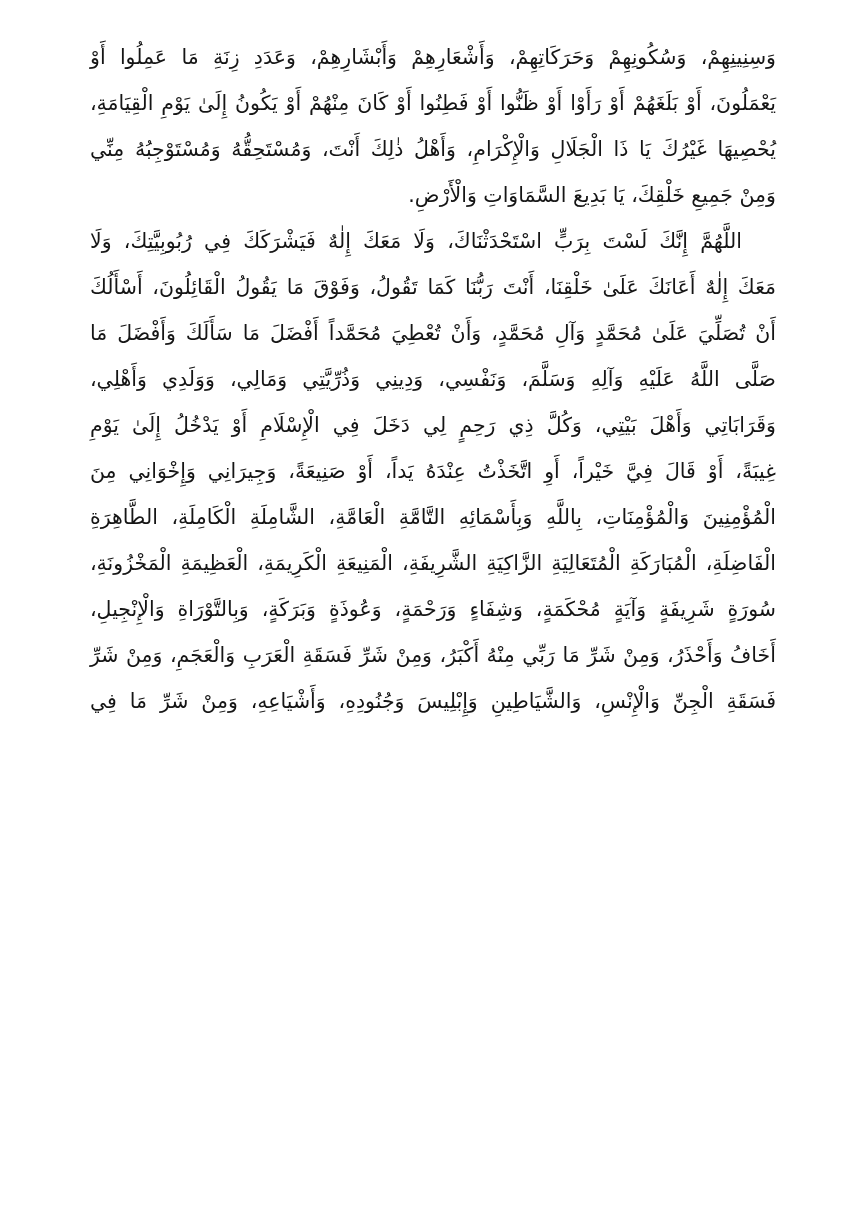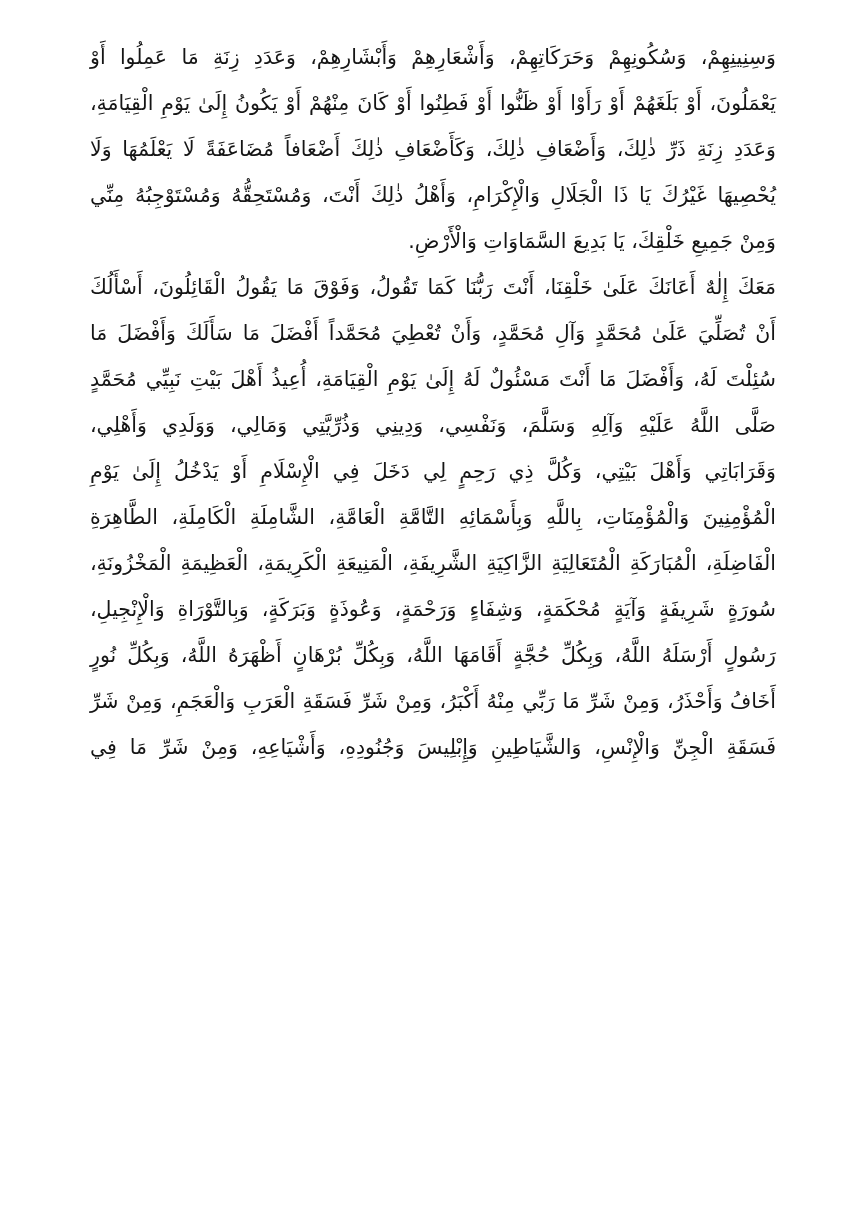--- a/index.html
+++ b/index.html
@@ -43,30 +43,29 @@
   }
 </style>
 </head>
 <body>
 
 <div class="page">
   <div class="text-block">
 
     <div class="line">وَسِنِينِهِمْ، وَسُكُونِهِمْ وَحَرَكَاتِهِمْ، وَأَشْعَارِهِمْ وَأَبْشَارِهِمْ، وَعَدَدِ زِنَةِ مَا عَمِلُوا أَوْ</div>
     <div class="line">يَعْمَلُونَ، أَوْ بَلَغَهُمْ أَوْ رَأَوْا أَوْ ظَنُّوا أَوْ فَطِنُوا أَوْ كَانَ مِنْهُمْ أَوْ يَكُونُ إِلَىٰ يَوْمِ الْقِيَامَةِ،</div>
-    <div class="line">وَعَدَدِ زِنَةِ ذَرِّ ذٰلِكَ، وَأَضْعَافِ ذٰلِكَ، وَكَأَضْعَافِ ذٰلِكَ أَضْعَافاً مُضَاعَفَةً لَا يَعْلَمُهَا وَلَا</div>
     <div class="line">يُحْصِيهَا غَيْرُكَ يَا ذَا الْجَلَالِ وَالْإِكْرَامِ، وَأَهْلُ ذٰلِكَ أَنْتَ، وَمُسْتَحِقُّهُ وَمُسْتَوْجِبُهُ مِنِّي</div>
     <div class="line para-end">وَمِنْ جَمِيعِ خَلْقِكَ، يَا بَدِيعَ السَّمَاوَاتِ وَالْأَرْضِ.</div>
 
+    <div class="line para-start">اللَّهُمَّ إِنَّكَ لَسْتَ بِرَبٍّ اسْتَحْدَثْنَاكَ، وَلَا مَعَكَ إِلٰهٌ فَيَشْرَكَكَ فِي رُبُوبِيَّتِكَ، وَلَا</div>
     <div class="line">مَعَكَ إِلٰهٌ أَعَانَكَ عَلَىٰ خَلْقِنَا، أَنْتَ رَبُّنَا كَمَا تَقُولُ، وَفَوْقَ مَا يَقُولُ الْقَائِلُونَ، أَسْأَلُكَ</div>
     <div class="line">أَنْ تُصَلِّيَ عَلَىٰ مُحَمَّدٍ وَآلِ مُحَمَّدٍ، وَأَنْ تُعْطِيَ مُحَمَّداً أَفْضَلَ مَا سَأَلَكَ وَأَفْضَلَ مَا</div>
-    <div class="line">سُئِلْتَ لَهُ، وَأَفْضَلَ مَا أَنْتَ مَسْئُولٌ لَهُ إِلَىٰ يَوْمِ الْقِيَامَةِ، أُعِيذُ أَهْلَ بَيْتِ نَبِيِّي مُحَمَّدٍ</div>
     <div class="line">صَلَّى اللَّهُ عَلَيْهِ وَآلِهِ وَسَلَّمَ، وَنَفْسِي، وَدِينِي وَذُرِّيَّتِي وَمَالِي، وَوَلَدِي وَأَهْلِي،</div>
     <div class="line">وَقَرَابَاتِي وَأَهْلَ بَيْتِي، وَكُلَّ ذِي رَحِمٍ لِي دَخَلَ فِي الْإِسْلَامِ أَوْ يَدْخُلُ إِلَىٰ يَوْمِ</div>
+    <div class="line">غِيبَةً، أَوْ قَالَ فِيَّ خَيْراً، أَوِ اتَّخَذْتُ عِنْدَهُ يَداً، أَوْ صَنِيعَةً، وَجِيرَانِي وَإِخْوَانِي مِنَ</div>
     <div class="line">الْمُؤْمِنِينَ وَالْمُؤْمِنَاتِ، بِاللَّهِ وَبِأَسْمَائِهِ التَّامَّةِ الْعَامَّةِ، الشَّامِلَةِ الْكَامِلَةِ، الطَّاهِرَةِ</div>
     <div class="line">الْفَاضِلَةِ، الْمُبَارَكَةِ الْمُتَعَالِيَةِ الزَّاكِيَةِ الشَّرِيفَةِ، الْمَنِيعَةِ الْكَرِيمَةِ، الْعَظِيمَةِ الْمَخْزُونَةِ،</div>
     <div class="line">سُورَةٍ شَرِيفَةٍ وَآيَةٍ مُحْكَمَةٍ، وَشِفَاءٍ وَرَحْمَةٍ، وَعُوذَةٍ وَبَرَكَةٍ، وَبِالتَّوْرَاةِ وَالْإِنْجِيلِ،</div>
-    <div class="line">رَسُولٍ أَرْسَلَهُ اللَّهُ، وَبِكُلِّ حُجَّةٍ أَقَامَهَا اللَّهُ، وَبِكُلِّ بُرْهَانٍ أَظْهَرَهُ اللَّهُ، وَبِكُلِّ نُورٍ</div>
     <div class="line">أَخَافُ وَأَحْذَرُ، وَمِنْ شَرِّ مَا رَبِّي مِنْهُ أَكْبَرُ، وَمِنْ شَرِّ فَسَقَةِ الْعَرَبِ وَالْعَجَمِ، وَمِنْ شَرِّ</div>
     <div class="line">فَسَقَةِ الْجِنِّ وَالْإِنْسِ، وَالشَّيَاطِينِ وَإِبْلِيسَ وَجُنُودِهِ، وَأَشْيَاعِهِ، وَمِنْ شَرِّ مَا فِي</div>
 
   </div>
 </div>
 
 </body></html>

